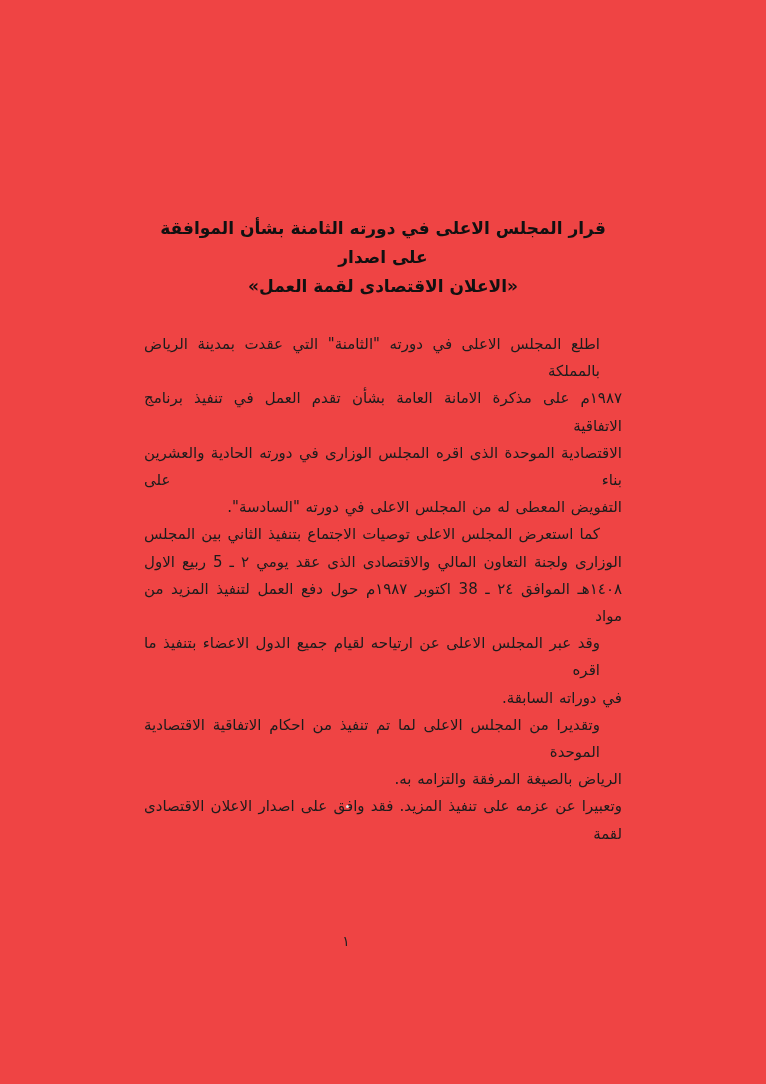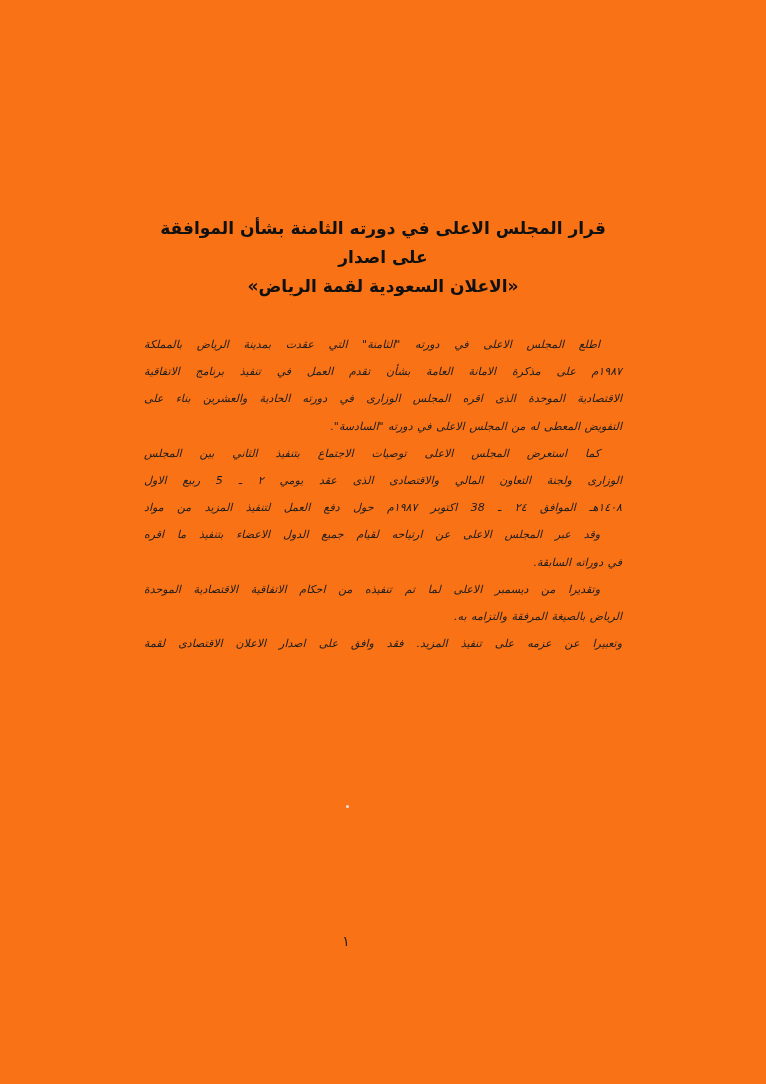--- a/index.html
+++ b/index.html
@@ -10,21 +10,21 @@
     width: 766px;
     height: 1084px;
     background: #fefefe;
     position: relative;
     overflow: hidden;
     font-family: "DejaVu Sans", sans-serif;
   }
   .scan-page {
     position: absolute;
     inset: 0;
-    background: #f97316;
+    background: #ef4444;
     color: #1c1c1c;
   }
   .content-column {
     width: 478px;
     margin: 0 auto;
     padding-top: 214px;
     direction: rtl;
   }
   .doc-title {
     text-align: center;
@@ -32,24 +32,23 @@
     font-size: 17px;
     line-height: 29px;
     margin: 0 0 30px 0;
     letter-spacing: 0px;
     color: #111111;
   }
   .doc-title .title-line {
     display: block;
   }
   .doc-body {
-    font-size: 11px;
+    font-size: 15px;
     line-height: 27.2px;
     color: #1c1c1c;
-    font-style: italic;
   }
   .para {
     margin: 0;
   }
   .para .line {
     text-align: justify;
     text-align-last: justify;
     word-spacing: 1px;
   }
   .para .line.first {
@@ -79,40 +78,40 @@
     border-radius: 50%;
   }
 </style>
 </head>
 <body>
 
 <div class="scan-page">
   <div class="content-column">
     <h1 class="doc-title">
       <span class="title-line">قرار المجلس الاعلى في دورته الثامنة بشأن الموافقة على اصدار</span>
-      <span class="title-line">«الاعلان السعودية لقمة الرياض»</span>
+      <span class="title-line">«الاعلان الاقتصادى لقمة العمل»</span>
     </h1>
     <div class="doc-body">
         <div class="para">
           <div class="line first">اطلع المجلس الاعلى في دورته "الثامنة" التي عقدت بمدينة الرياض بالمملكة</div>
           <div class="line">١٩٨٧م على مذكرة الامانة العامة بشأن تقدم العمل في تنفيذ برنامج الاتفاقية</div>
           <div class="line">الاقتصادية الموحدة الذى اقره المجلس الوزارى في دورته الحادية والعشرين بناء على</div>
           <div class="line last">التفويض المعطى له من المجلس الاعلى في دورته "السادسة".</div>
         </div>
         <div class="para">
           <div class="line first">كما استعرض المجلس الاعلى توصيات الاجتماع بتنفيذ الثاني بين المجلس</div>
           <div class="line">الوزارى ولجنة التعاون المالي والاقتصادى الذى عقد يومي ٢ ـ 5 ربيع الاول</div>
           <div class="line">١٤٠٨هـ الموافق ٢٤ ـ 38 اكتوبر ١٩٨٧م حول دفع العمل لتنفيذ المزيد من مواد</div>
         </div>
         <div class="para">
           <div class="line first">وقد عبر المجلس الاعلى عن ارتياحه لقيام جميع الدول الاعضاء بتنفيذ ما اقره</div>
           <div class="line last">في دوراته السابقة.</div>
         </div>
         <div class="para">
-          <div class="line first">وتقديرا من ديسمبر الاعلى لما تم تنفيذه من احكام الاتفاقية الاقتصادية الموحدة</div>
+          <div class="line first">وتقديرا من المجلس الاعلى لما تم تنفيذ من احكام الاتفاقية الاقتصادية الموحدة</div>
           <div class="line last">الرياض بالصيغة المرفقة والتزامه به.</div>
           <div class="line">وتعبيرا عن عزمه على تنفيذ المزيد. فقد وافق على اصدار الاعلان الاقتصادى لقمة</div>
         </div>
       </div>
   </div>
   <div class="scan-speck"></div>
   <div class="page-number">١</div>
 </div>
 
 </body></html>

